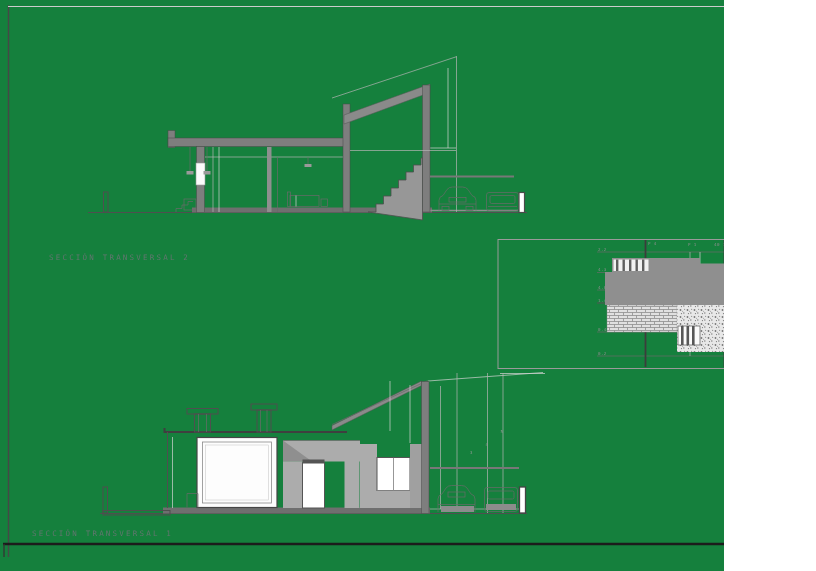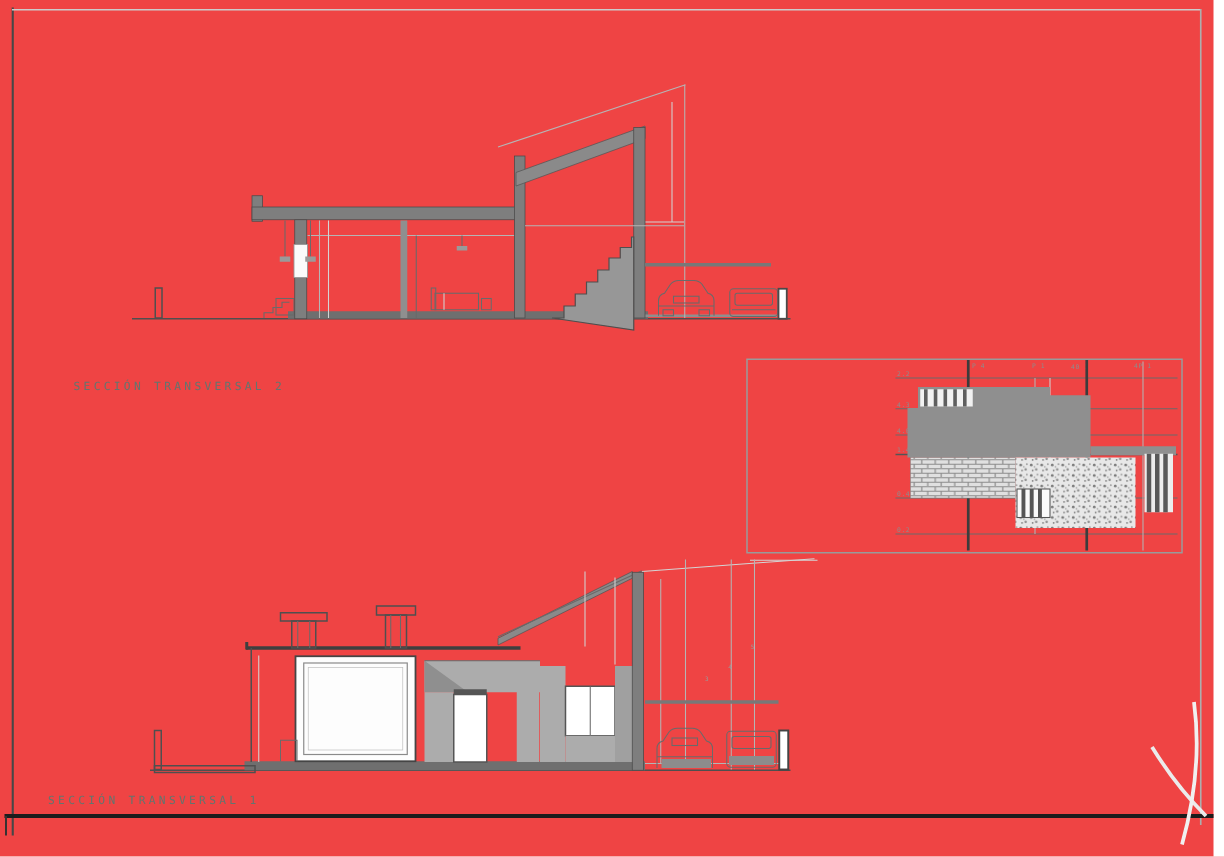--- a/index.html
+++ b/index.html
@@ -1,16 +1,16 @@
 <!DOCTYPE html>
 <html><head>
 <meta charset="utf-8">
 <style>
   html,body{margin:0;padding:0;background:#fff;}
-  #sheet{position:relative;width:809px;height:571px;background:#ef4444;overflow:hidden;
+  #sheet{position:relative;width:724px;height:571px;background:#15803d;overflow:hidden;
          font-family:"DejaVu Sans Mono","Liberation Mono",monospace;}
   svg{position:absolute;left:0;top:0;filter:blur(0.3px);}
   .s{stroke:#4f4f4f;stroke-width:1;fill:none;}
   .s05{stroke:#6a6a6a;stroke-width:.7;fill:none;}
   .faint{stroke:#b5b5b5;stroke-width:.7;fill:none;}
   .vfaint{stroke:#d4d4d4;stroke-width:.7;fill:none;}
   .cut{fill:#7e7e7e;stroke:#4a4a4a;stroke-width:.5;}
   .roof{fill:#8a8a8a;stroke:#555;stroke-width:.5;}
   .shade{fill:#acacac;stroke:none;}
   .shaded2{fill:#8f8f8f;stroke:none;}

